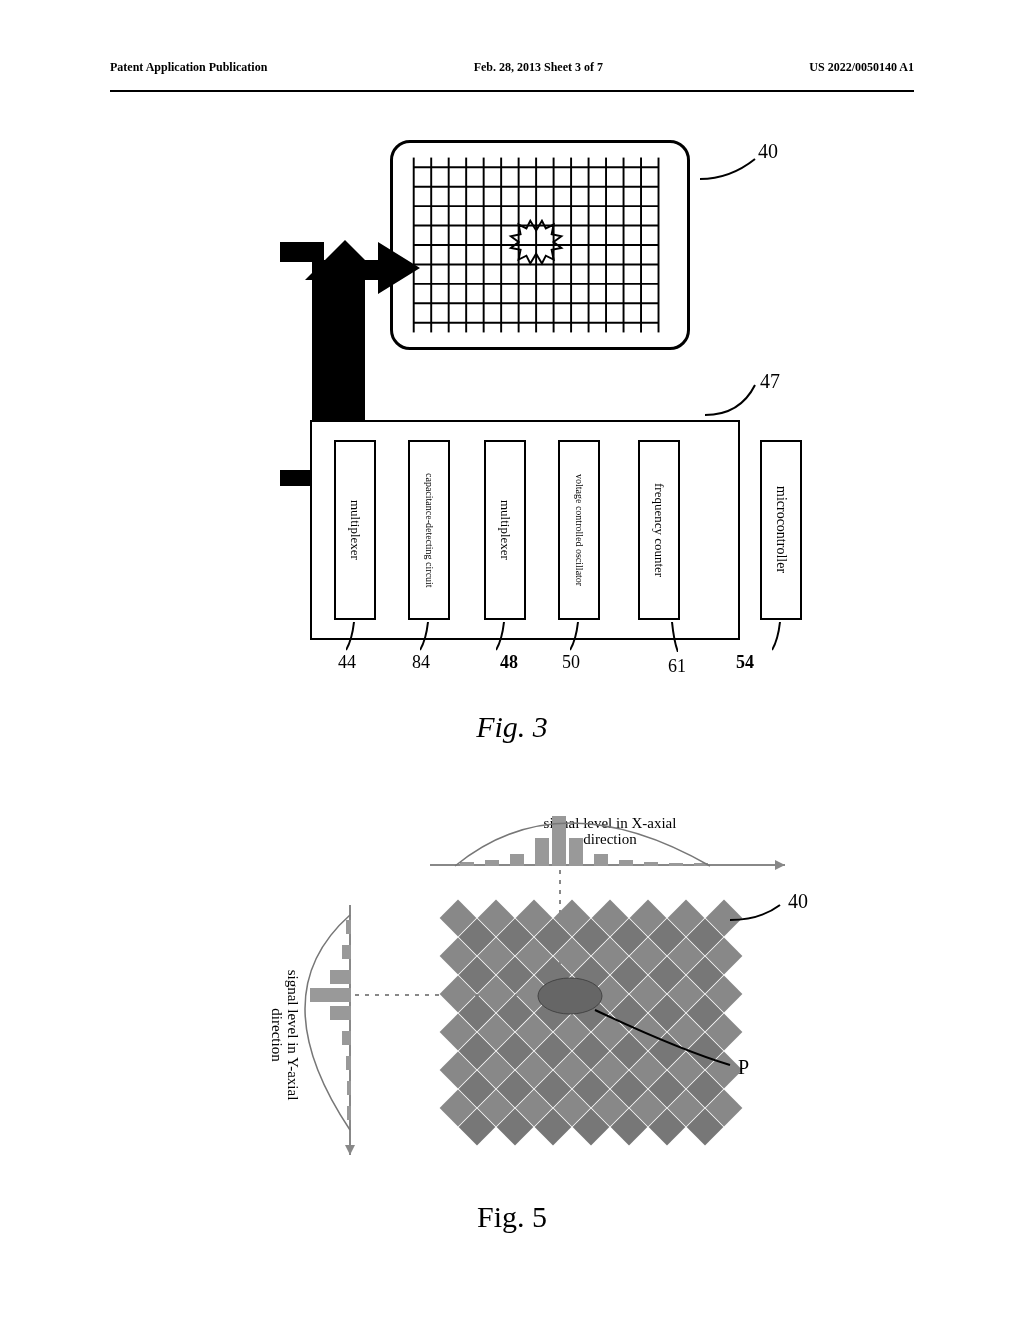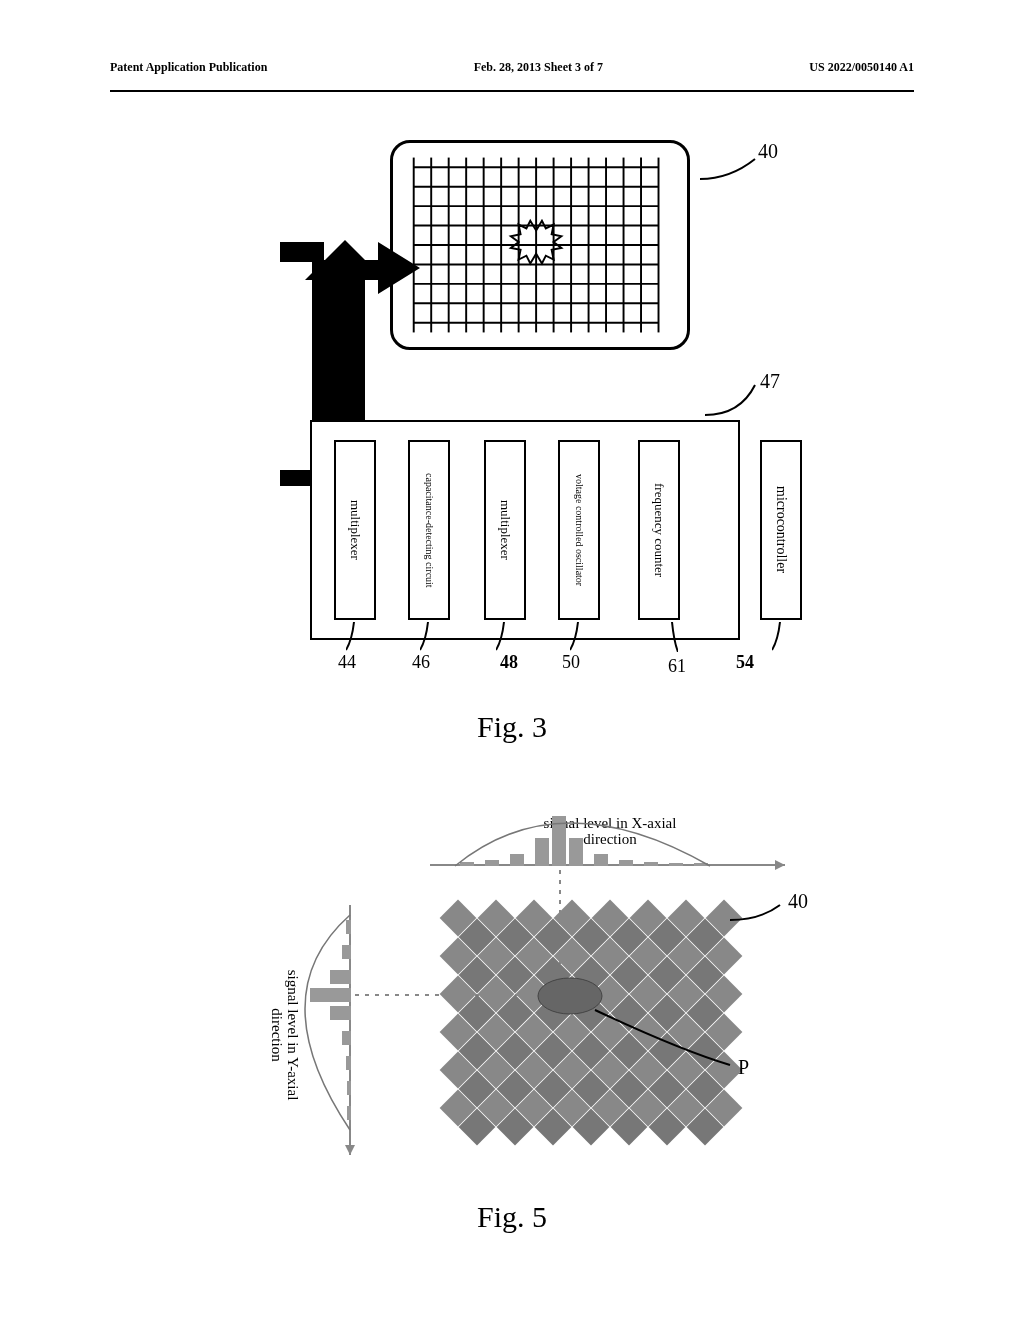--- a/index.html
+++ b/index.html
@@ -129,20 +129,21 @@
   }
   .lead-small svg {width:100%;height:100%;}
   .refnum { position:absolute; font-size:18px; }
 
   .fig3-caption {
     position:absolute;
     top: 710px;
     left: 0; width:100%;
     text-align:center;
     font-size: 30px;
+    font-style: italic;
   }
 
   
   .fig4 {
     position:absolute;
     top: 810px;
     left: 260px;
     width: 560px;
     height: 370px;
   }
@@ -256,21 +257,21 @@
   </div>
 
   <div class="lead-small" style="top:482px;left:86px;"><svg viewBox="0 0 20 30">
         <path d="M8 0 Q 6 18 0 28" stroke="#000" stroke-width="2" fill="none"></path>
       </svg></div>
   <div class="refnum" style="top:512px;left:78px;">44</div>
 
   <div class="lead-small" style="top:482px;left:160px;"><svg viewBox="0 0 20 30">
         <path d="M8 0 Q 6 18 0 28" stroke="#000" stroke-width="2" fill="none"></path>
       </svg></div>
-  <div class="refnum" style="top:512px;left:152px;">46</div>
+  <div class="refnum" style="top:512px;left:152px;">84</div>
 
   <div class="lead-small" style="top:482px;left:236px;"><svg viewBox="0 0 20 30">
         <path d="M8 0 Q 6 18 0 28" stroke="#000" stroke-width="2" fill="none"></path>
       </svg></div>
   <div class="refnum" style="top:512px;left:240px;font-weight:bold;">48</div>
 
   <div class="lead-small" style="top:482px;left:310px;"><svg viewBox="0 0 20 30">
         <path d="M8 0 Q 6 18 0 28" stroke="#000" stroke-width="2" fill="none"></path>
       </svg></div>
   <div class="refnum" style="top:512px;left:302px;">50</div>

